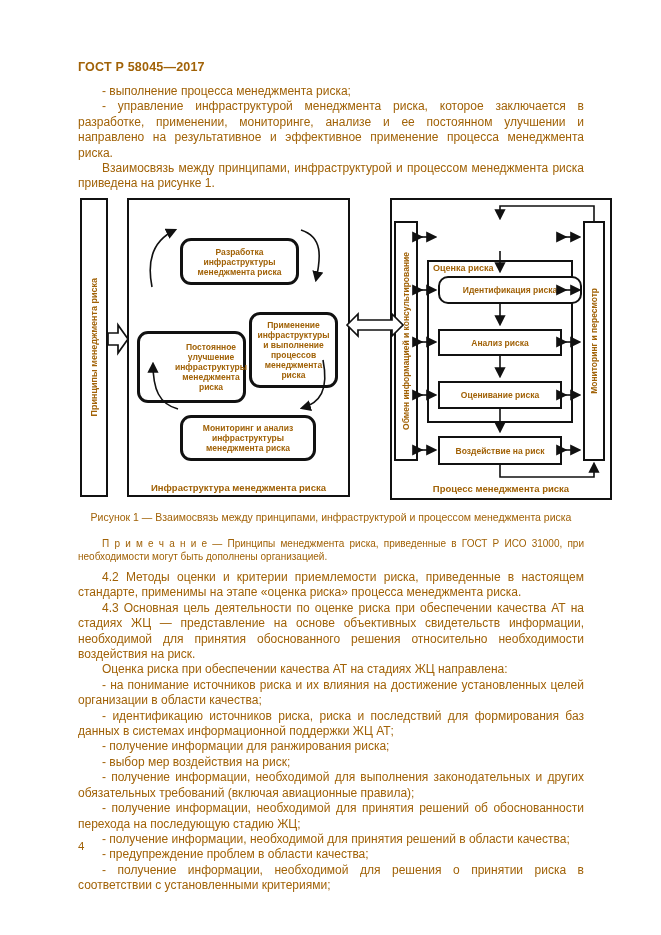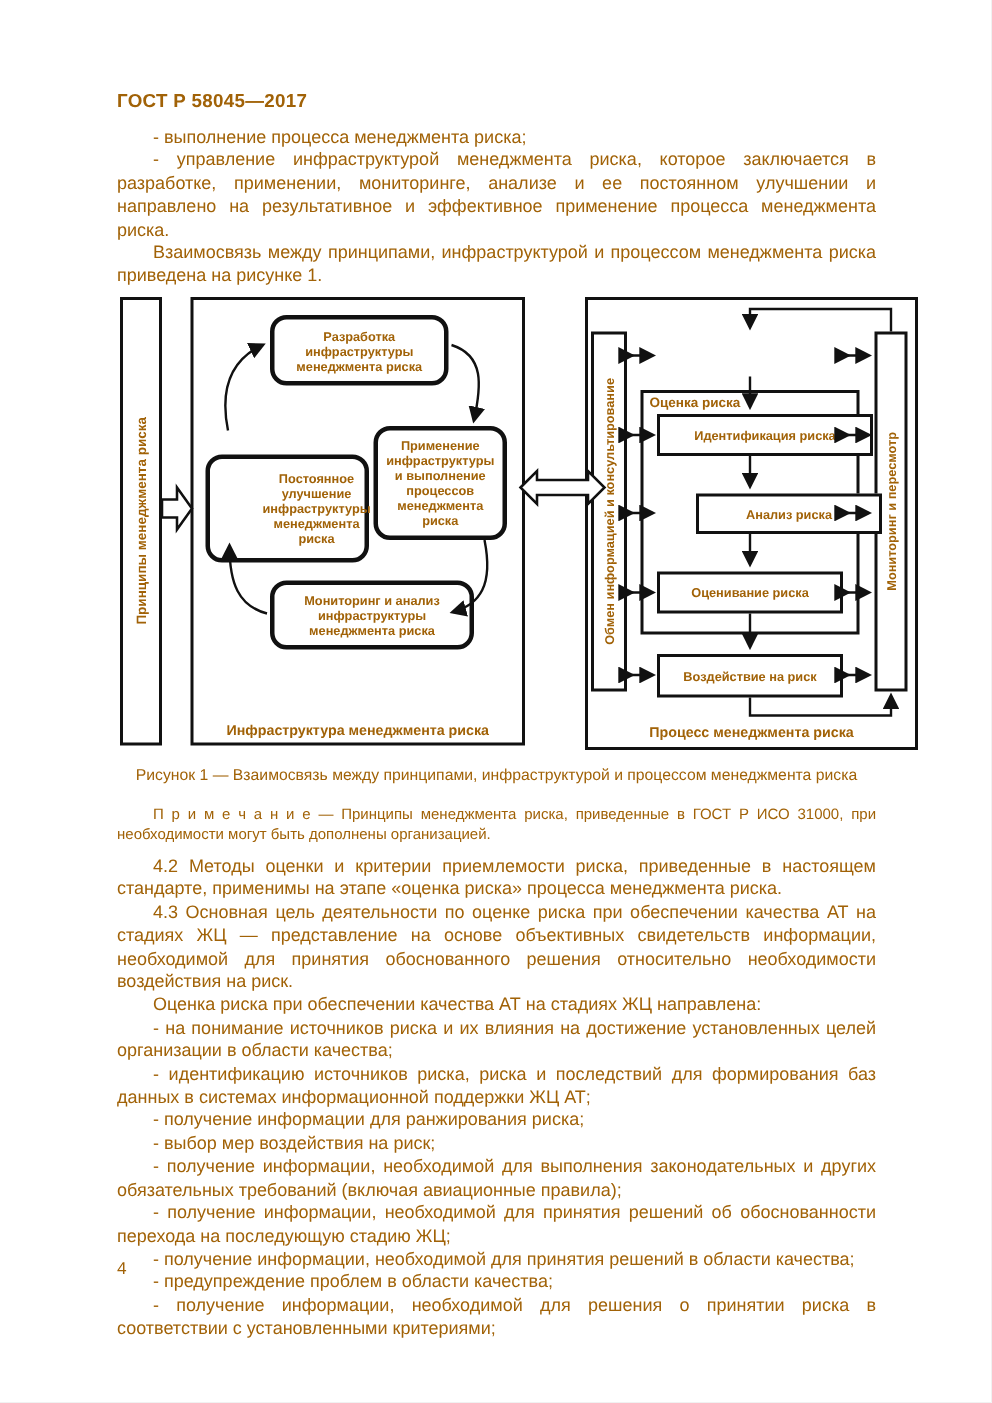--- a/index.html
+++ b/index.html
@@ -13,21 +13,21 @@
   .note{position:absolute;left:78px;top:537px;width:506px;font-size:10px;line-height:13px;text-align:justify;}
   .note .para{text-indent:24px;}
   .sections{top:570px;}
   .pagenum{position:absolute;left:78px;top:840px;font-size:11.5px;}
 
   
   .fig{position:absolute;left:80px;top:197px;width:534px;height:306px;}
   .box{position:absolute;box-sizing:border-box;border:2px solid #111;background:#fff;
        display:flex;align-items:center;justify-content:center;text-align:center;
        font-size:8.5px;font-weight:bold;line-height:10px;}
-  .round{border-radius:11px;border-width:3px;padding:2px;}
+  .round{border-radius:11px;border-width:3px;padding:2px;margin-top:28px;}
   .outer{background:transparent;}
   .outer-label{position:absolute;left:0;right:0;bottom:8px;text-align:center;
        font-size:9.5px;font-weight:bold;}
   .vtext{writing-mode:vertical-rl;transform:rotate(180deg);white-space:nowrap;}
   .assess-frame{position:absolute;box-sizing:border-box;border:2px solid #111;background:transparent;}
   .assess-label{position:absolute;font-size:9px;font-weight:bold;}
   svg.overlay{position:absolute;left:0;top:0;pointer-events:none;}
   svg .ln{stroke:#111;stroke-width:1.6;fill:none;}
   svg .blk{fill:#fff;stroke:#111;stroke-width:1.7;}
 </style>
@@ -64,22 +64,22 @@
     <div class="box" style="left:314px;top:24px;width:24px;height:240px;">
       <span class="vtext">Обмен информацией и консультирование</span>
     </div>
     <div class="box" style="left:503px;top:24px;width:22px;height:240px;">
       <span class="vtext">Мониторинг и пересмотр</span>
     </div>
 
     <div class="assess-frame" style="left:347px;top:63px;width:146px;height:163px;"></div>
     <div class="assess-label" style="left:353px;top:66px;">Оценка риска</div>
 
-    <div class="box" style="left:358px;top:79px;width:144px;height:28px;">Идентификация риска</div>
-    <div class="box" style="left:358px;top:132px;width:124px;height:27px;margin-left:26px;">Анализ риска</div>
+    <div class="box" style="left:358px;top:79px;width:144px;height:28px;border-radius:10px;">Идентификация риска</div>
+    <div class="box" style="left:358px;top:132px;width:124px;height:27px;">Анализ риска</div>
     <div class="box" style="left:358px;top:184px;width:124px;height:28px;">Оценивание риска</div>
     <div class="box" style="left:358px;top:239px;width:124px;height:29px;">Воздействие на риск</div>
 
     <svg class="overlay" width="534" height="306" viewBox="0 0 534 306">
       <defs>
         <marker id="ah" markerWidth="7" markerHeight="7" refX="5.5" refY="3.5" orient="auto">
           <path d="M0,0 L7,3.5 L0,7 z" fill="#111"></path>
         </marker>
       </defs>
 

